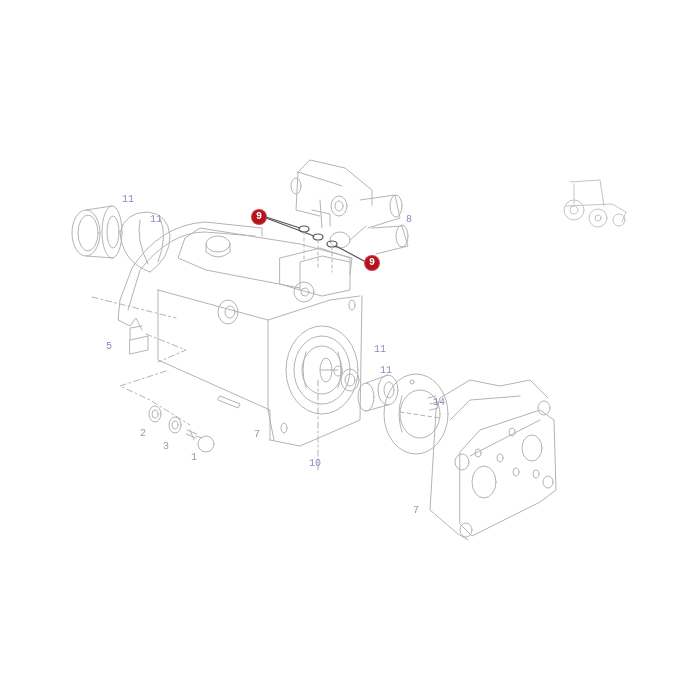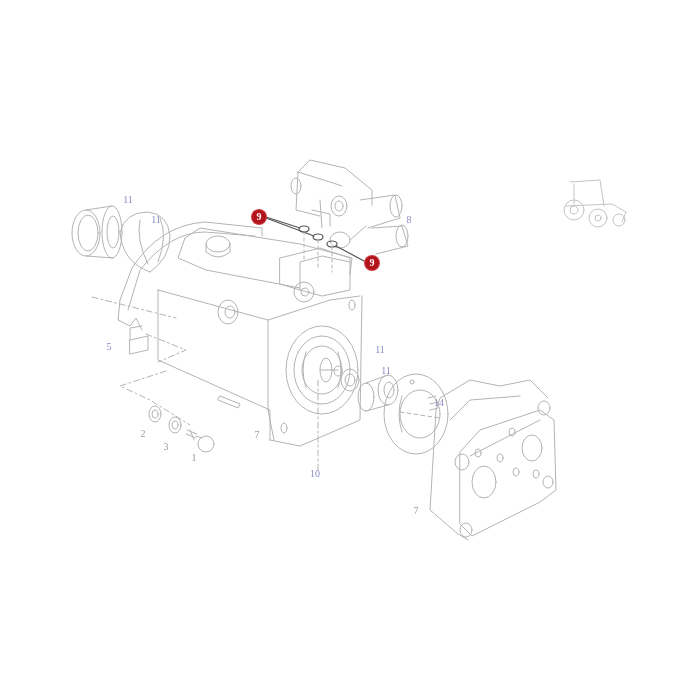--- a/index.html
+++ b/index.html
@@ -1,20 +1,20 @@
 <!DOCTYPE html>
 <html><head>
   <meta charset="utf-8">
   <style>
     html, body { margin: 0; padding: 0; background: #ffffff; }
     body { width: 700px; height: 700px; position: relative; overflow: hidden; font-family: "Liberation Sans", sans-serif; }
     #diagram { position: absolute; left: 0; top: 0; width: 700px; height: 700px; }
     .callout {
       position: absolute;
-      font-family: Liberation Serif, serif;
+      font-family: Liberation Mono, monospace;
       font-size: 10px;
       color: #8a8ac4;
       line-height: 1;
       transform: translate(-50%, -50%);
       white-space: nowrap;
     }
     .callout.highlight {
       width: 14px; height: 14px; border-radius: 50%;
       background: #b3131b; color: #ffffff; font-weight: bold;
       display: flex; align-items: center; justify-content: center;
@@ -197,15 +197,15 @@
   <span class="callout highlight" style="left:372px;top:263px;">9</span>
   <span class="callout" style="left:409px;top:220px;">8</span>
   <span class="callout" style="left:109px;top:347px;">5</span>
   <span class="callout" style="left:380px;top:350px;">11</span>
   <span class="callout" style="left:386px;top:371px;">11</span>
   <span class="callout" style="left:439px;top:375px;margin-top:28px;">14</span>
   <span class="callout dark" style="left:143px;top:434px;">2</span>
   <span class="callout dark" style="left:166px;top:447px;">3</span>
   <span class="callout dark" style="left:194px;top:458px;">1</span>
   <span class="callout dark" style="left:257px;top:435px;">7</span>
-  <span class="callout" style="left:315px;top:474px;">10</span>
+  <span class="callout" style="left:315px;top:464px;">10</span>
   <span class="callout dark" style="left:416px;top:511px;">7</span>
 </div>
 
 </body></html>

